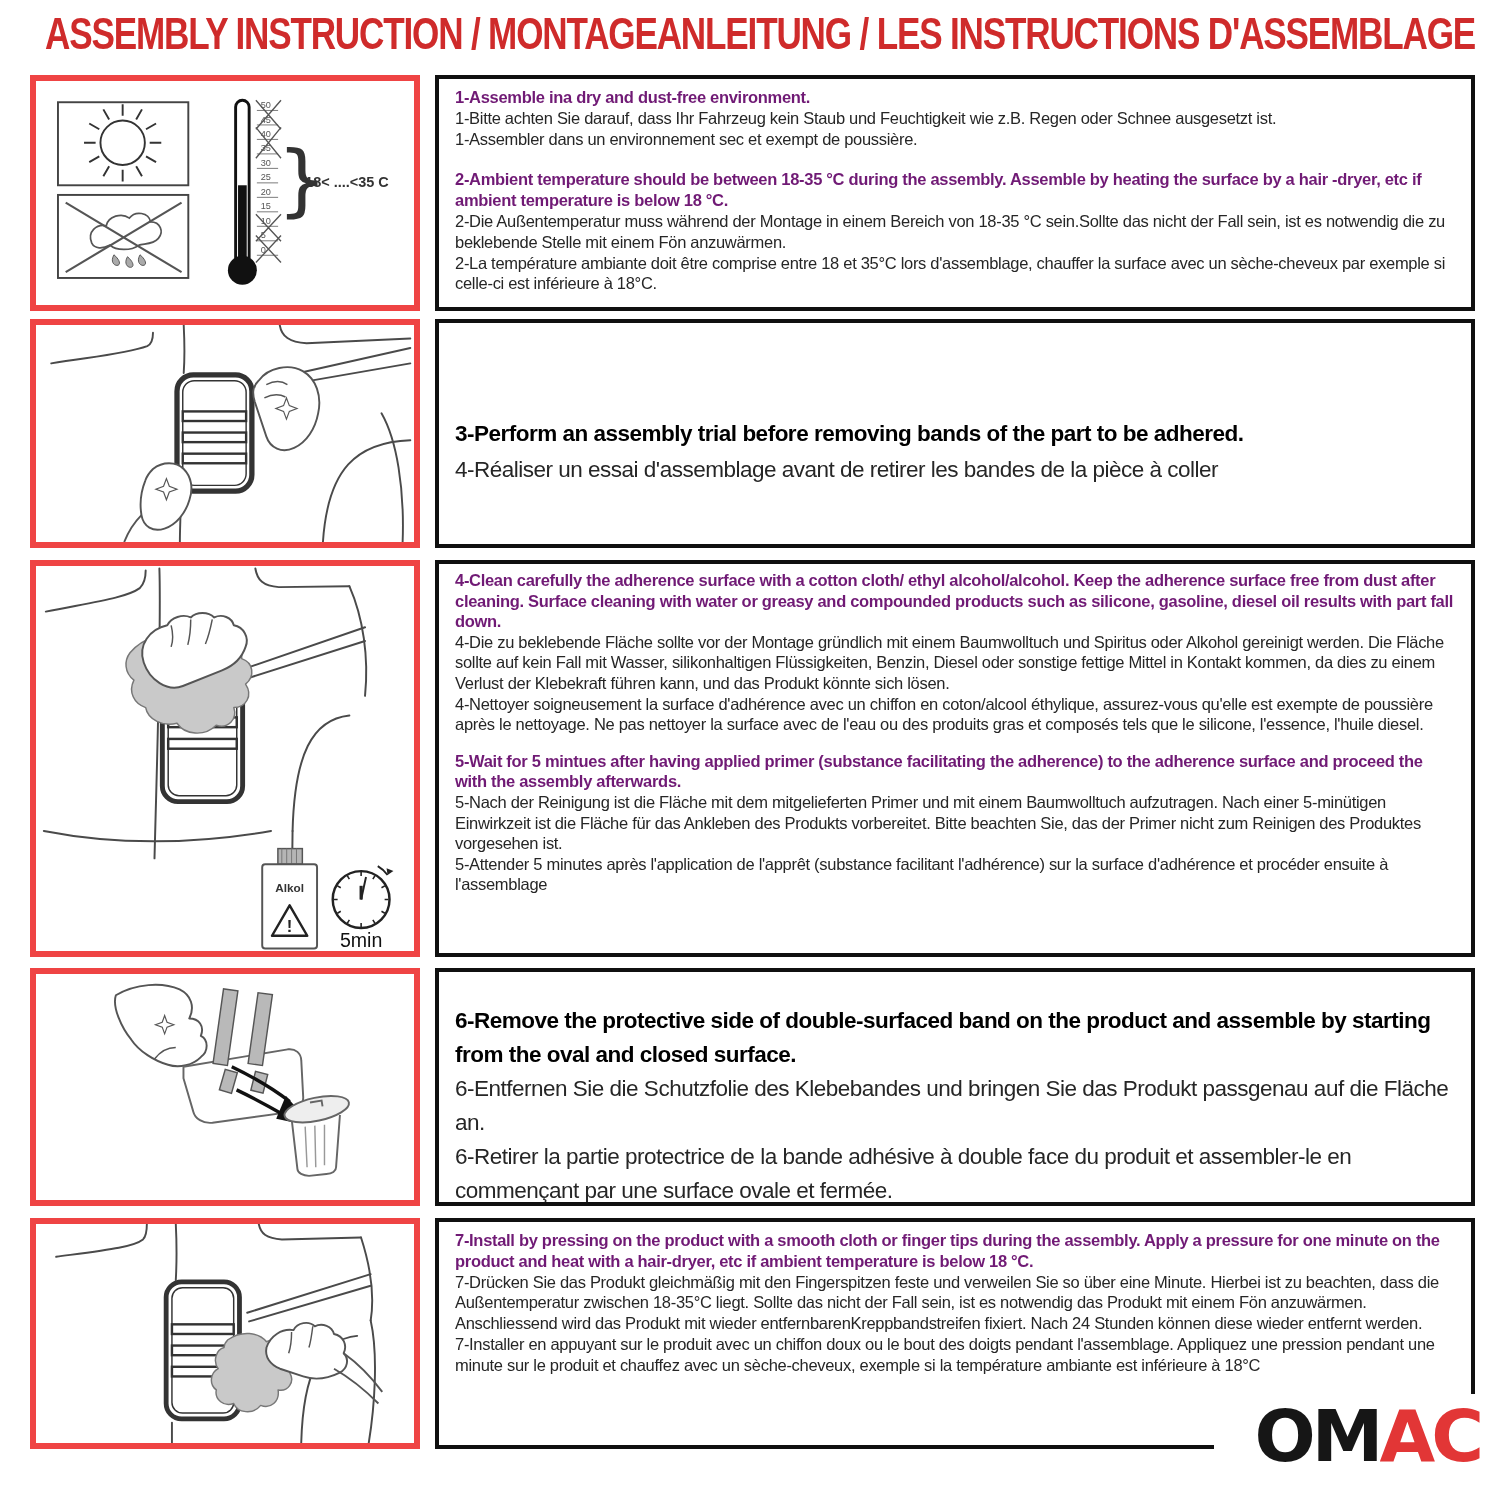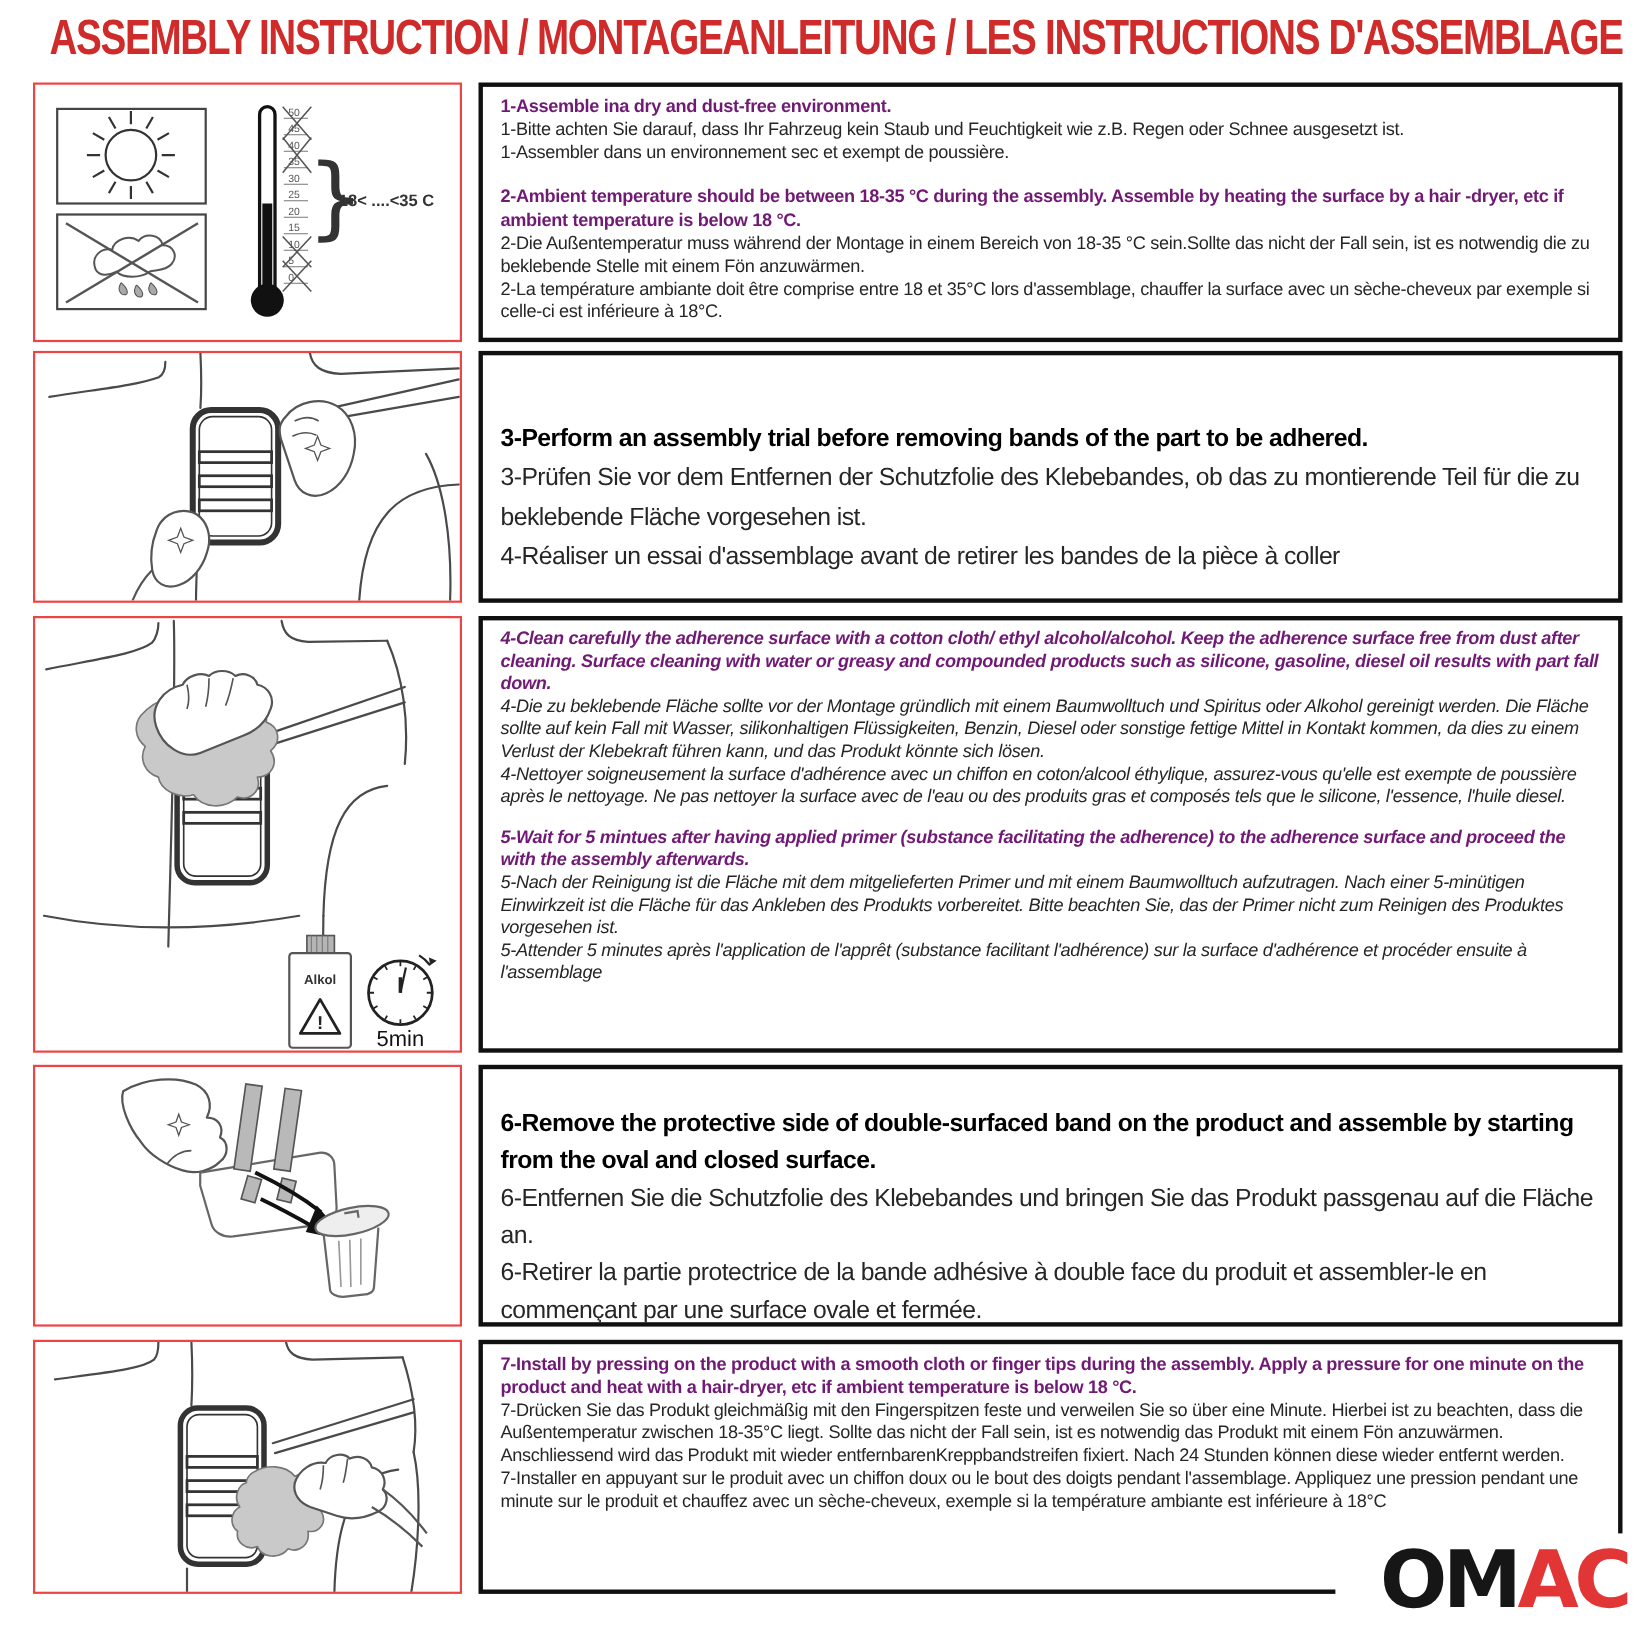--- a/index.html
+++ b/index.html
@@ -5,38 +5,38 @@
   html,body{margin:0;padding:0;background:#fff;}
   .page{position:relative;width:1500px;height:1500px;background:#fff;overflow:hidden;
         font-family:"Liberation Sans",sans-serif;color:#1c1c1c;padding-left:44px;}
   
   .title{position:absolute;left:45px;top:8px;margin:0;white-space:nowrap;
          font-size:45px;font-weight:bold;color:#cf2b2b;letter-spacing:-1.5px;}
   .title>span{display:inline-block;transform:scaleX(0.78);transform-origin:left center;}
   
   .row{position:absolute;left:30px;width:1445px;}
   .illus{position:absolute;left:0;top:0;width:390px;height:100%;
-         border:2px solid #ef4444;box-sizing:border-box;background:#fff;}
+         border:6px solid #ef4444;box-sizing:border-box;background:#fff;}
   .illus svg{display:block;width:100%;height:100%;}
   .textbox{position:absolute;left:405px;top:0;width:1040px;height:100%;
            border:4px solid #101010;box-sizing:border-box;background:#fff;
            padding:8px 16px;overflow:hidden;}
   .textbox p{margin:0;}
   .small p{font-size:16.5px;line-height:20.8px;letter-spacing:-0.3px;color:#262626;}
   .small p.b{font-weight:bold;color:#701a75;}
   .big{display:flex;flex-direction:column;justify-content:center;}
   .big p{font-size:22.5px;line-height:36px;letter-spacing:-0.5px;color:#262626;}
   .big p.b{font-weight:bold;color:#000;margin-top:37px;}
   .row4 .textbox p{line-height:34px;}
   .gap{margin-top:20px !important;}
   .gap-sm{margin-top:16px !important;}
   #row1{top:75px;height:236px;}
   #row2{top:319px;height:229px;}
   #row3{top:560px;height:397px;}
-  #row3 .textbox{padding-top:6px;font-style:italic;}
+  #row3 .textbox{padding-top:6px;}
   #row3 .textbox p{line-height:20.6px;}
   #row4{top:968px;height:238px;}
   #row5{top:1218px;height:231px;}
   
   .logo{position:absolute;left:1214px;top:1394px;width:266px;height:84px;background:#fff;
         display:flex;align-items:center;justify-content:flex-end;z-index:6;
         font-family:"DejaVu Sans",sans-serif;font-weight:bold;font-size:72px;letter-spacing:-4px;}
   .logo .lb{color:#161616;}
   .logo .lr{color:#e23636;}
   
@@ -131,21 +131,20 @@
         </g>
         <g>
           <path class="handp" d="M118,150 C128,142 142,142 150,150 C158,158 160,170 156,182 C152,196 142,208 130,212 C118,216 108,210 106,198 C104,186 106,172 110,162 C112,156 114,154 118,150 Z"></path>
           <path d="M106,198 C98,206 92,216 88,226" fill="none" stroke="#555" stroke-width="2"></path>
           <path d="M129,168 l3,-8 3,8 8,3 -8,3 -3,8 -3,-8 -8,-3 z" fill="none" stroke="#555" stroke-width="1.2"></path>
         </g>
       </svg>
     </div>
     <div class="textbox big">
       <p class="b">3-Perform an assembly trial before removing bands of the part to be adhered.</p>
-      <p>3-Prüfen Sie vor dem Entfernen der Schutzfolie des Klebebandes, ob das zu montierende Teil für die zu beklebende Fläche vorgesehen ist.</p>
       <p>4-Réaliser un essai d'assemblage avant de retirer les bandes de la pièce à coller</p>
     </div>
   </div>
 
   <div class="row" id="row3">
     <div class="illus">
       <svg viewBox="0 0 386 388">
         <g class="lineart">
           <path d="M10,44 C60,34 92,30 106,20 C110,16 112,8 112,2"></path>
           <path d="M126,0 C128,60 124,180 121,296"></path>

